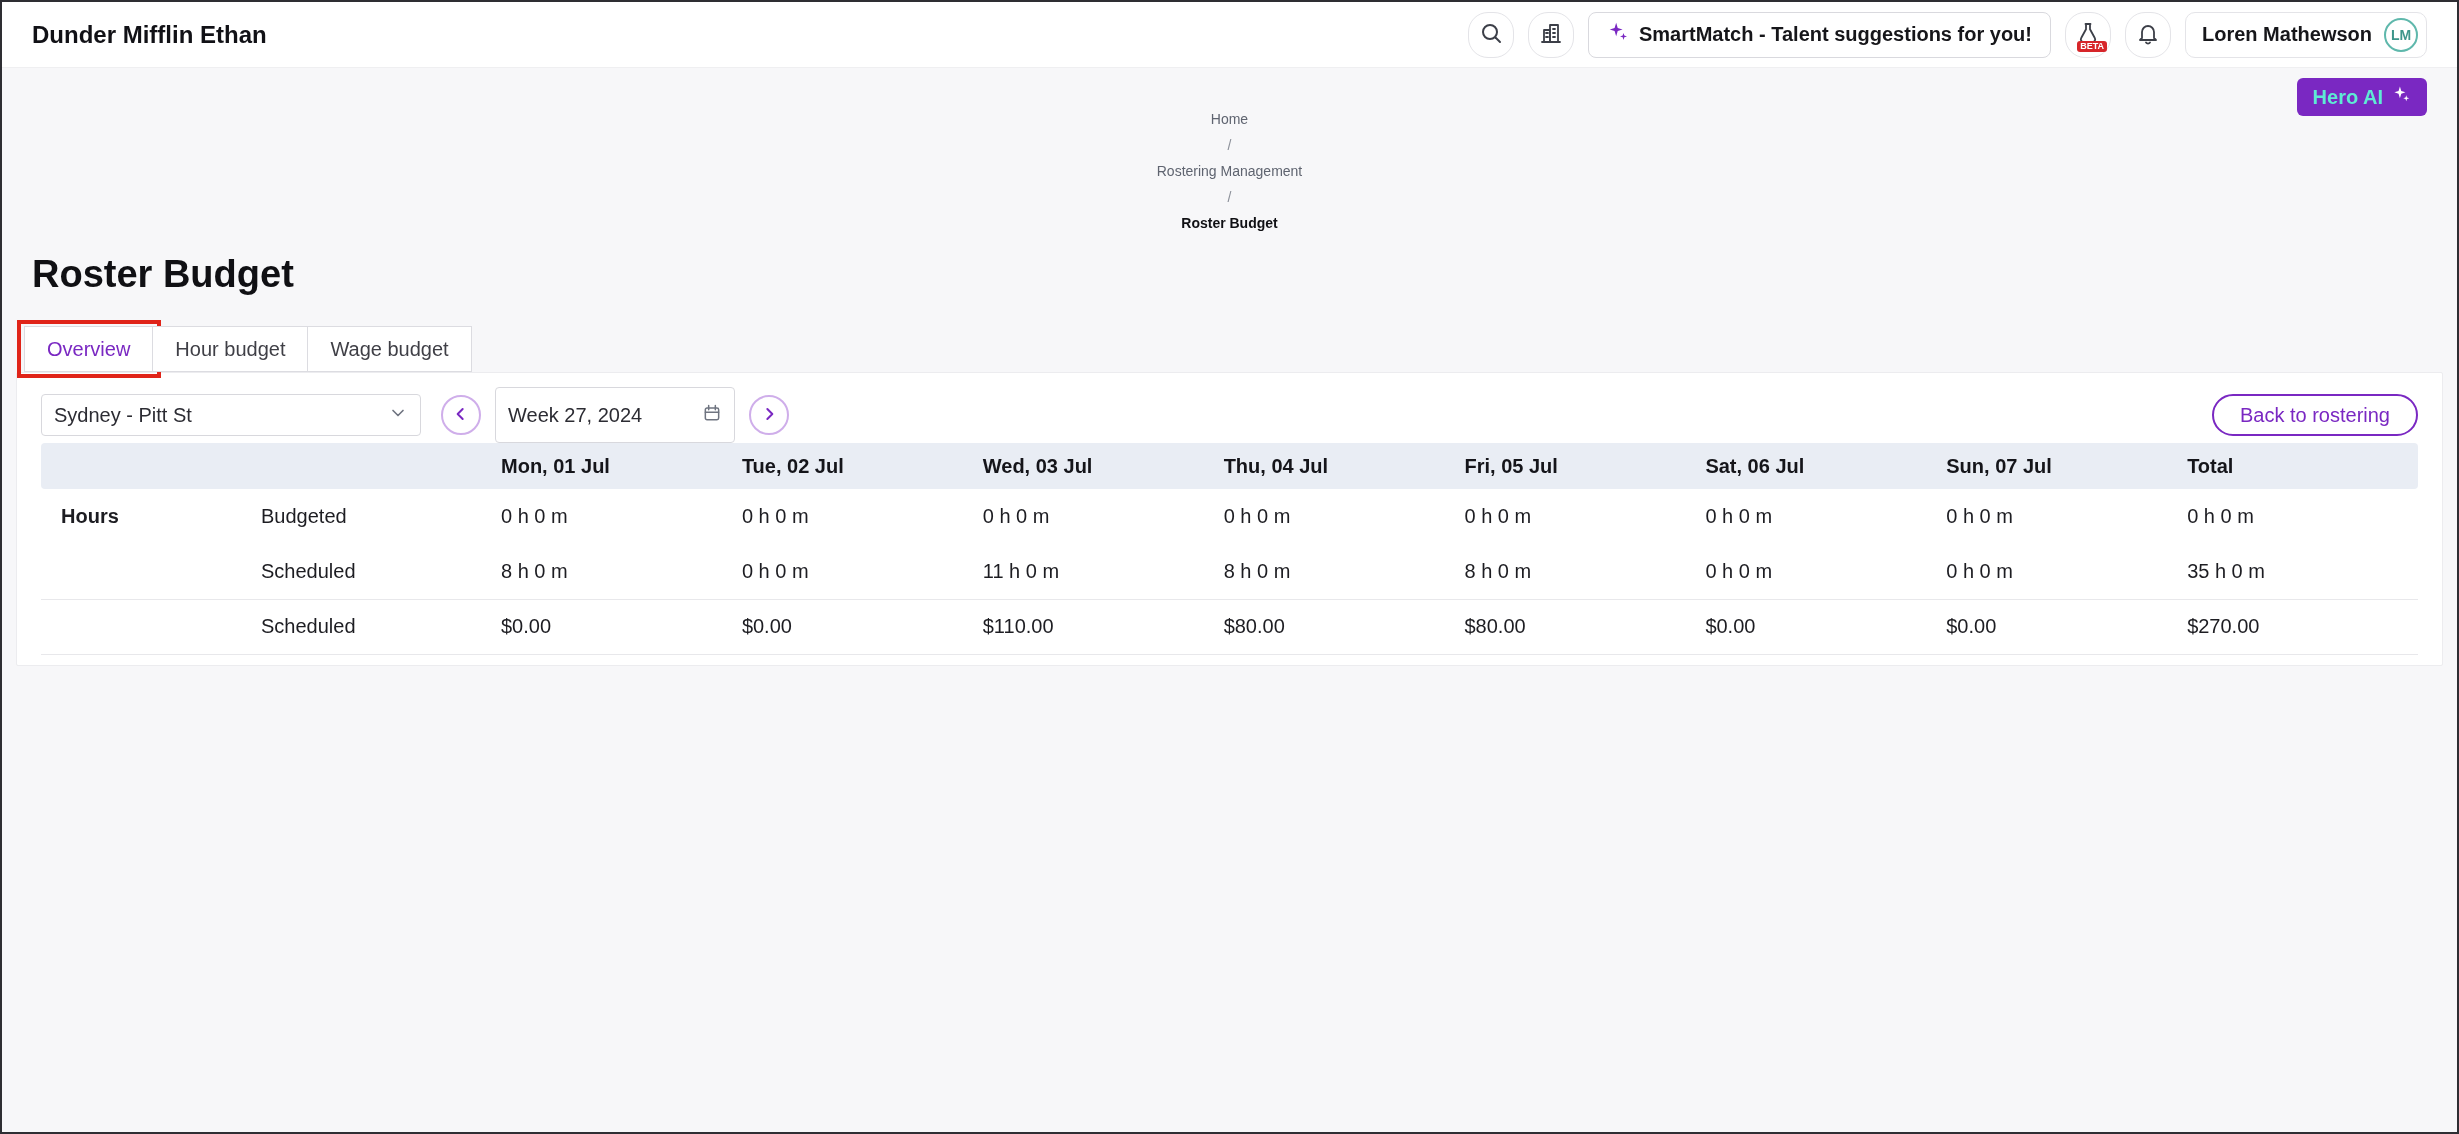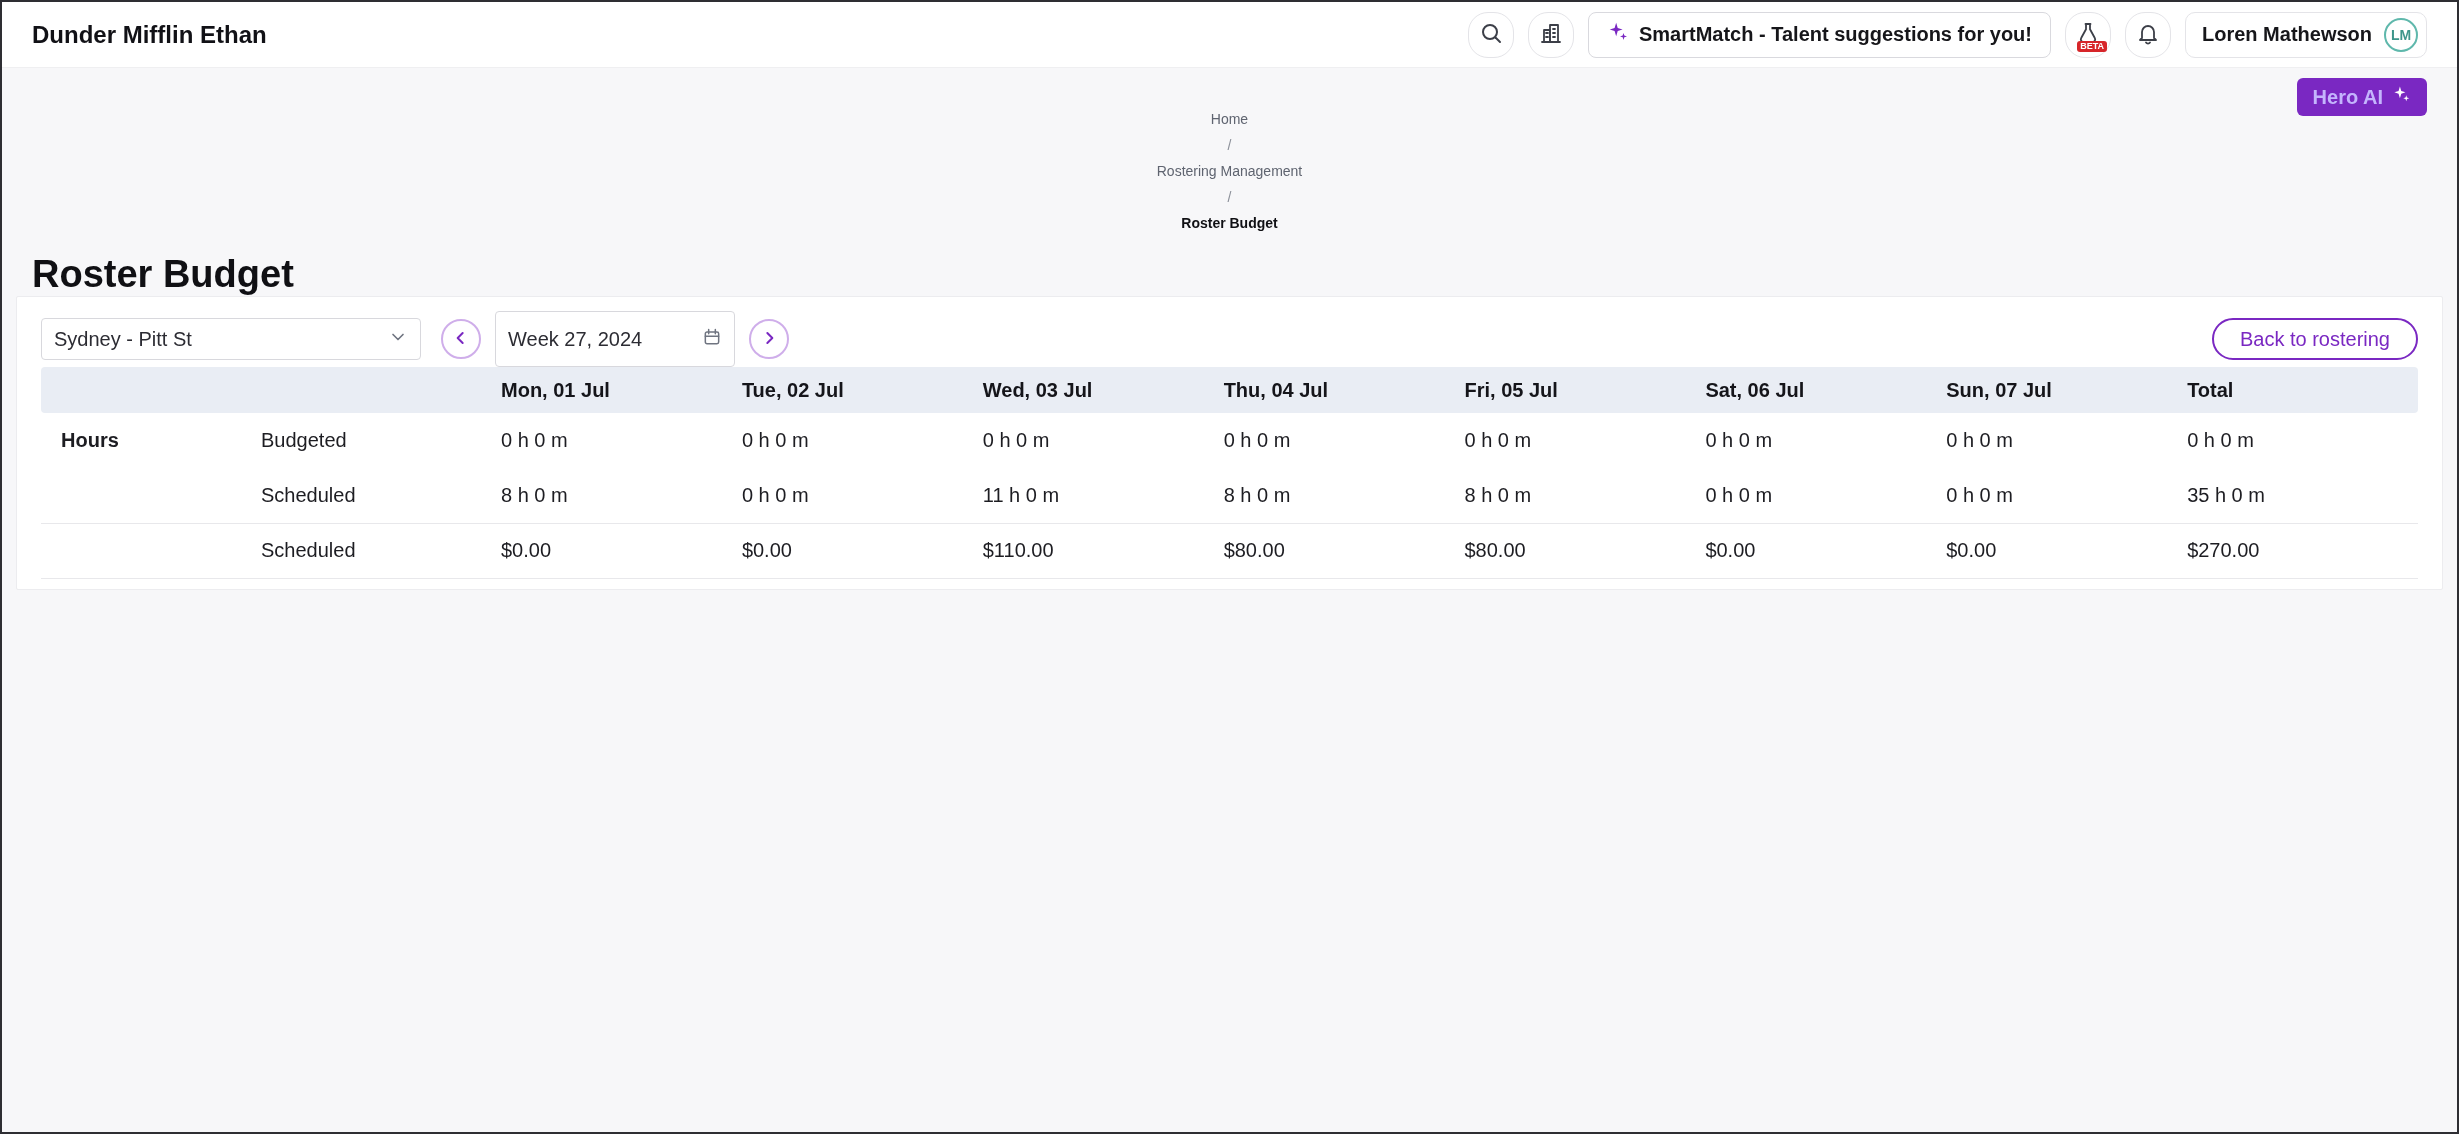--- a/index.html
+++ b/index.html
@@ -57,21 +57,21 @@
     border: 2px solid var(--avatar-ring, #5fb8ac);
     color: #3e958b; background: #fff;
     display: flex; align-items: center; justify-content: center;
     font-size: 14px; font-weight: 700;
   }
 
   
   .hero-ai-btn {
     position: absolute; top: 76px; right: 30px;
     height: 38px; padding: 0 16px;
-    background: var(--accent, #7a28c2); color: #c4b5fd;
+    background: var(--accent, #7a28c2); color: #5eead4;
     border: none; border-radius: 6px;
     display: flex; align-items: center; gap: 9px;
     font-size: 20px; font-weight: 600;
     font-family: inherit; cursor: pointer;
   }
 
   
   .breadcrumb {
     margin: 43px 30px 0;
     display: flex; align-items: center; gap: 10px;
@@ -235,20 +235,32 @@
   <nav class="breadcrumb">
     <span class="crumb-link">Home</span>
     <span class="crumb-sep">/</span>
     <span class="crumb-link">Rostering Management</span>
     <span class="crumb-sep">/</span>
     <span class="crumb-current">Roster Budget</span>
   </nav>
 
   <h1 class="page-title">Roster Budget</h1>
 
+  <div class="tabs">
+    <button class="tab active">
+      <span>Overview</span>
+      <span class="tab-annotation"></span>
+    </button>
+    <button class="tab">
+      <span>Hour budget</span>
+    </button>
+    <button class="tab">
+      <span>Wage budget</span>
+    </button>
+  </div>
 
   <section class="card">
 
     <div class="controls">
 
       <div class="select-box">
         <span>Sydney - Pitt St</span>
         <span class="muted-icon">
           <svg width="20" height="20" viewBox="0 0 24 24" fill="none" stroke="currentColor" stroke-width="2" stroke-linecap="round" stroke-linejoin="round">
             <path d="M6 9l6 6 6-6"></path>

